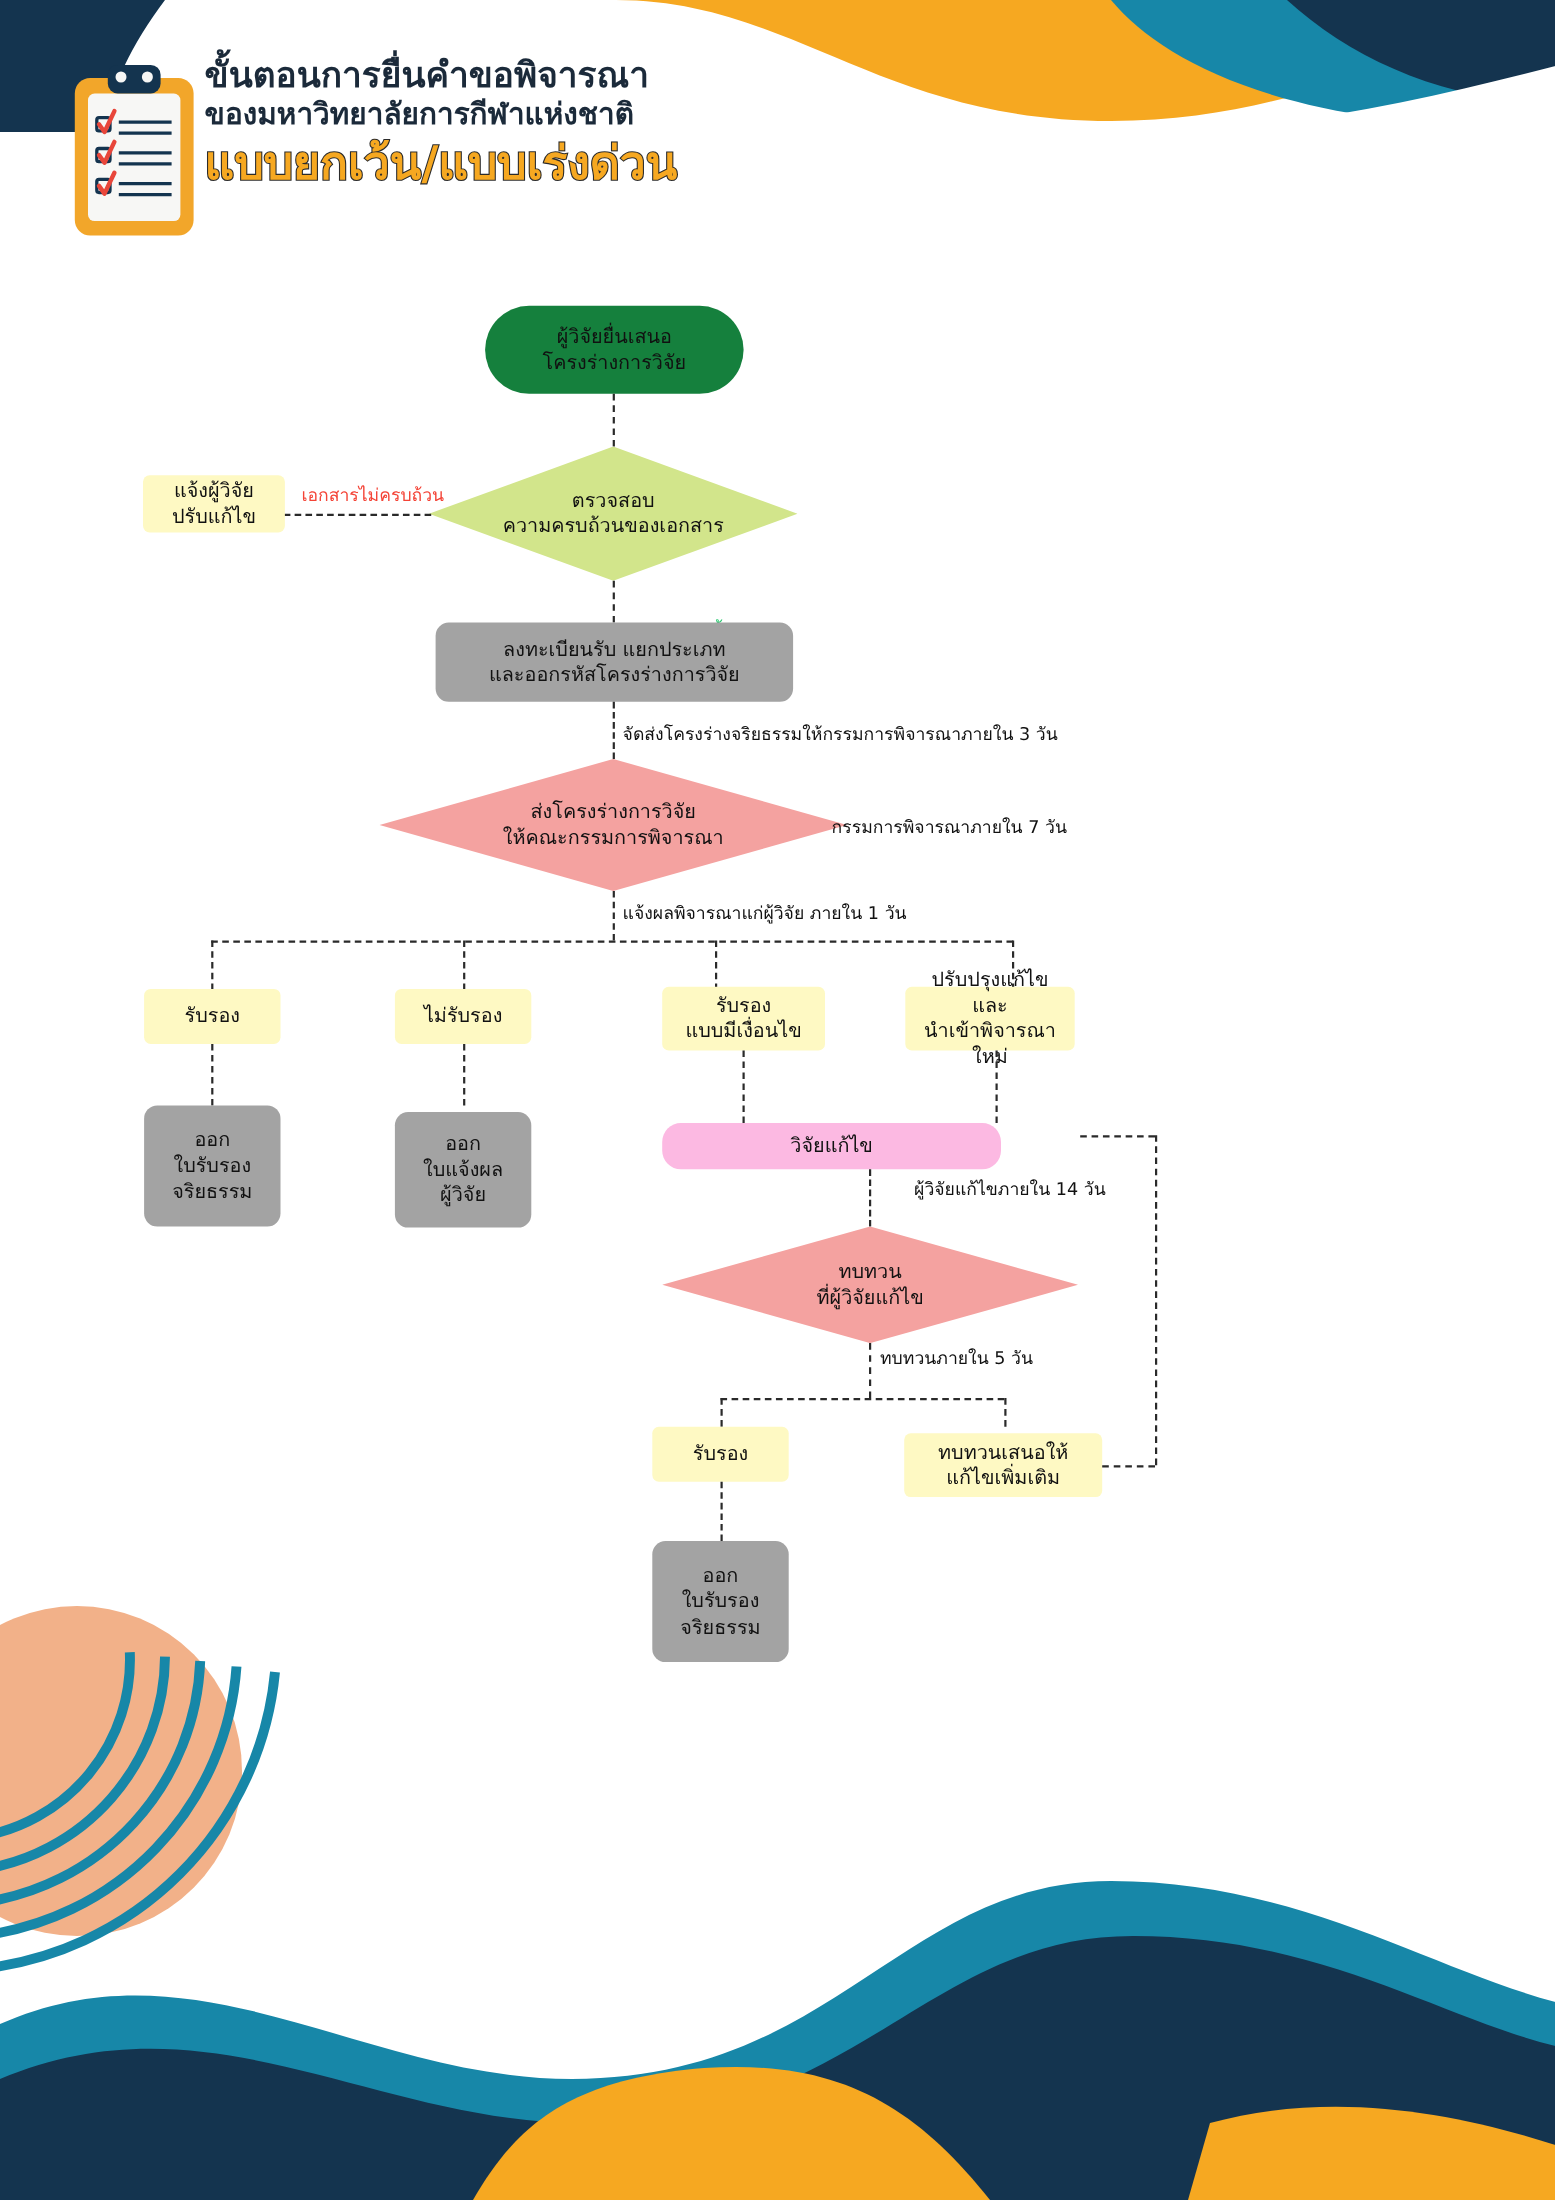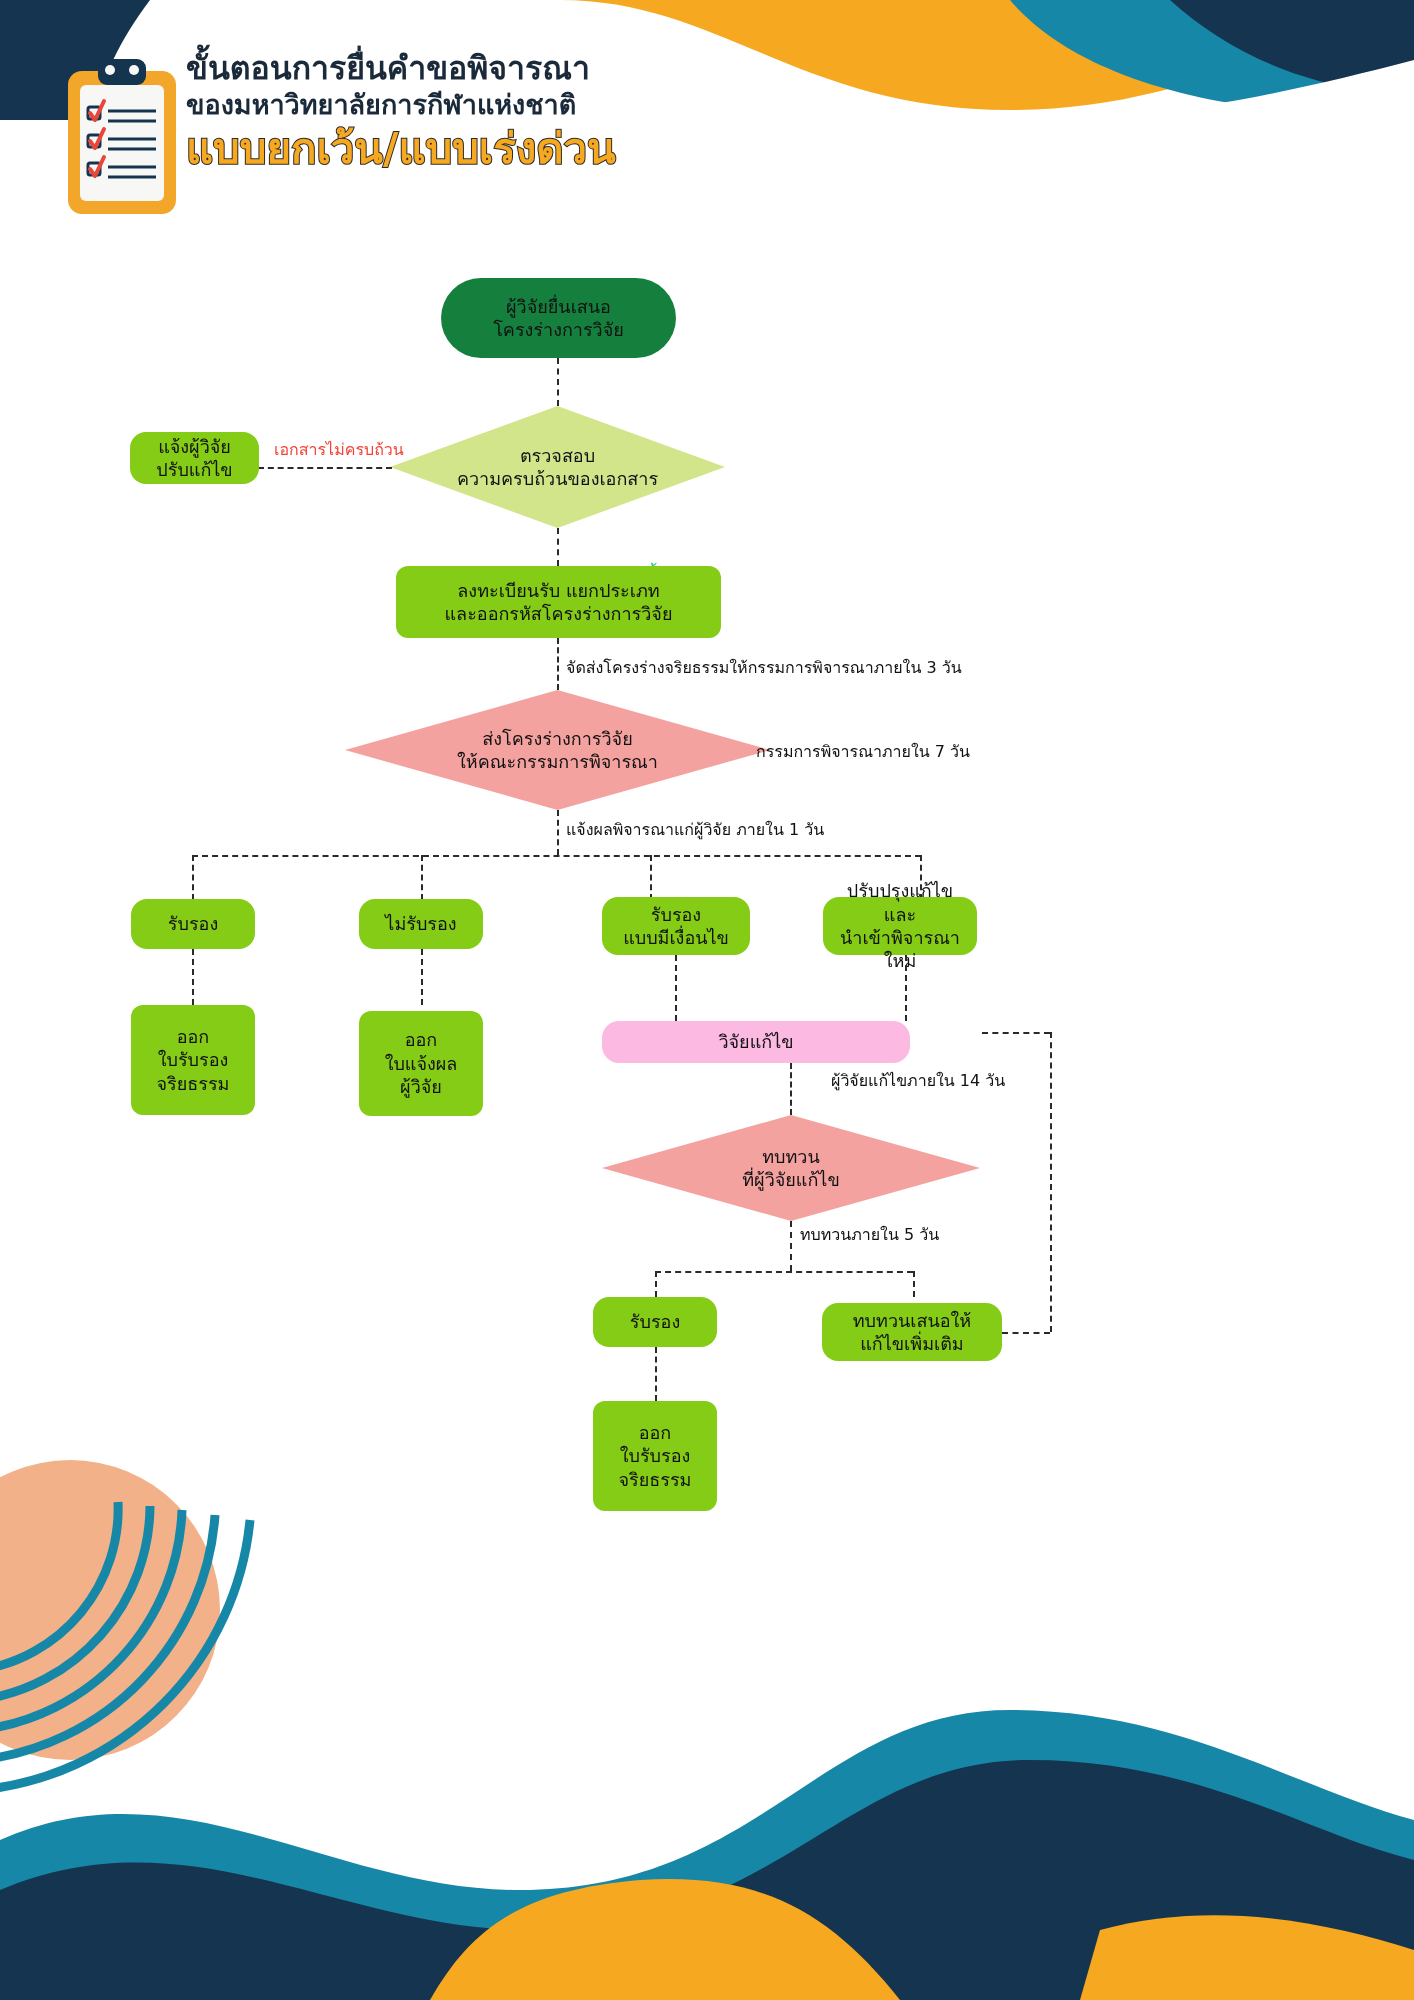--- a/index.html
+++ b/index.html
@@ -21,22 +21,22 @@
   .t-line1 { font-size:32px; font-weight:700; color:#1b2a3a; letter-spacing:0px; line-height:1.15;}
   .t-line2 { font-size:46px; font-weight:800; color:#1b2a3a; line-height:1.1; margin-top:-2px;}
   .t-line3 { font-size:27px; font-weight:700; color:#1b2a3a; line-height:1.2; margin-top:2px;}
   .t-line4 { font-size:42px; font-weight:800; color:#F6A821; line-height:1.15; margin-top:4px;
              -webkit-text-stroke:2px #2b2b2b; paint-order:stroke fill; }
 
   
   .node { position:absolute; display:flex; align-items:center; justify-content:center;
           text-align:center; color:#111; font-size:18px; line-height:1.3; padding:6px 10px; }
   .n-yellow { background:#15803d; border-radius:60px; }
-  .n-blue   { background:#84cc16; border-radius:16px; }
-  .n-pink   { background:#84cc16; border-radius:12px; }
+  .n-blue   { background:#fef9c3; border-radius:6px; }
+  .n-pink   { background:#a3a3a3; border-radius:12px; }
   .n-pink-wide { background:#FCB9E2; border-radius:10px; }
 
   .diamond { position:absolute; }
   .diamond .dlabel { position:absolute; inset:0; display:flex; align-items:center;
                      justify-content:center; text-align:center; font-size:18px; color:#111;
                      line-height:1.3; }
 
   
   .ln { position:absolute; }
   .vline { border-left:2px dashed #2a2a2a; width:0; }

